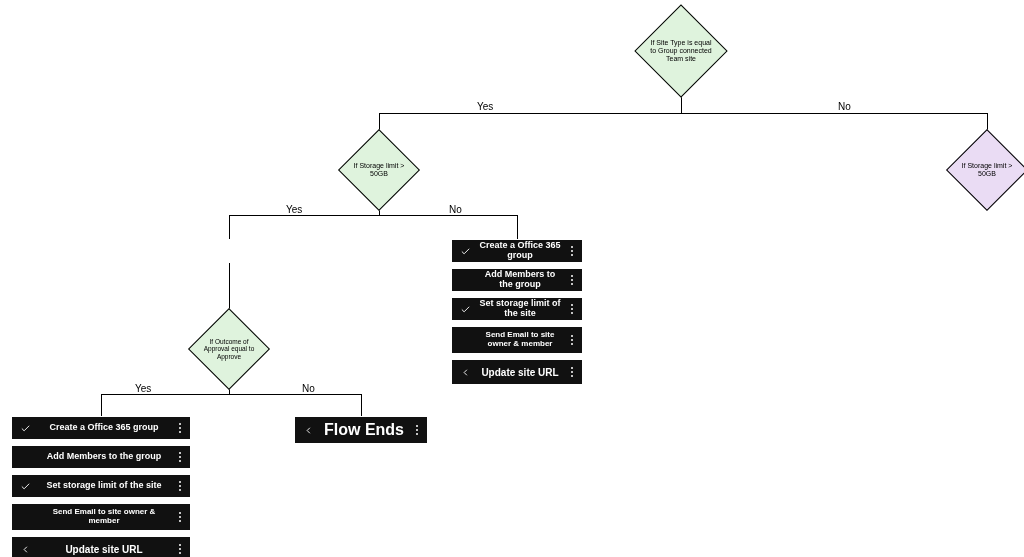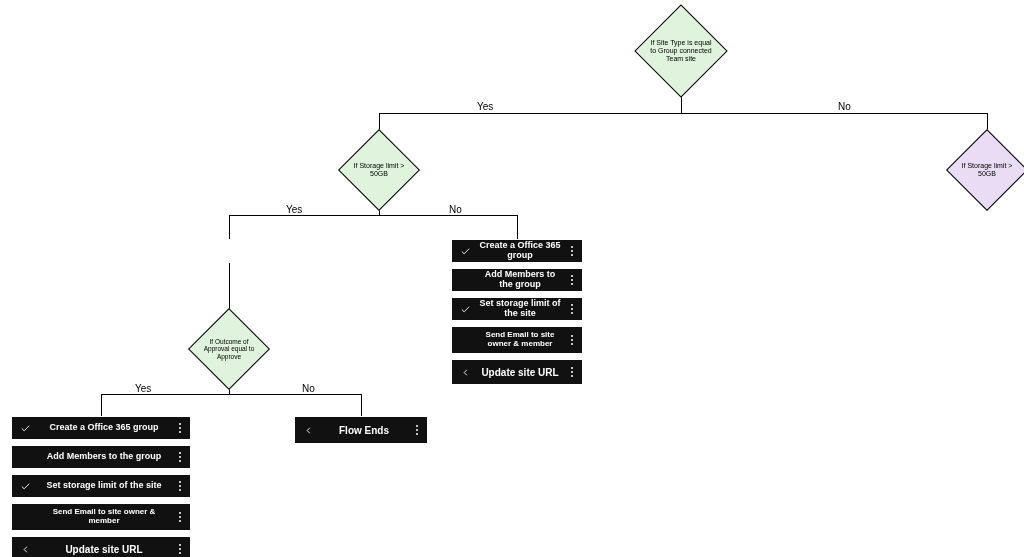--- a/index.html
+++ b/index.html
@@ -252,21 +252,21 @@
         <span></span>
       </div>
   </div>
 
   <div class="act" style="left:295px; top:417px; width:132px; height:26px;">
     <div class="ic">
         <svg viewBox="0 0 24 24" fill="none" stroke-width="2">
           <polyline points="15 18 9 12 15 6"></polyline>
         </svg>
       </div>
-    <div class="txt" style="font-size:10px;">Flow Ends</div>
+    <div class="txt" style="font-size:16px;">Flow Ends</div>
     <div class="dots">
         <span></span>
         <span></span>
         <span></span>
       </div>
   </div>
 
 </div>
 
 </body></html>

